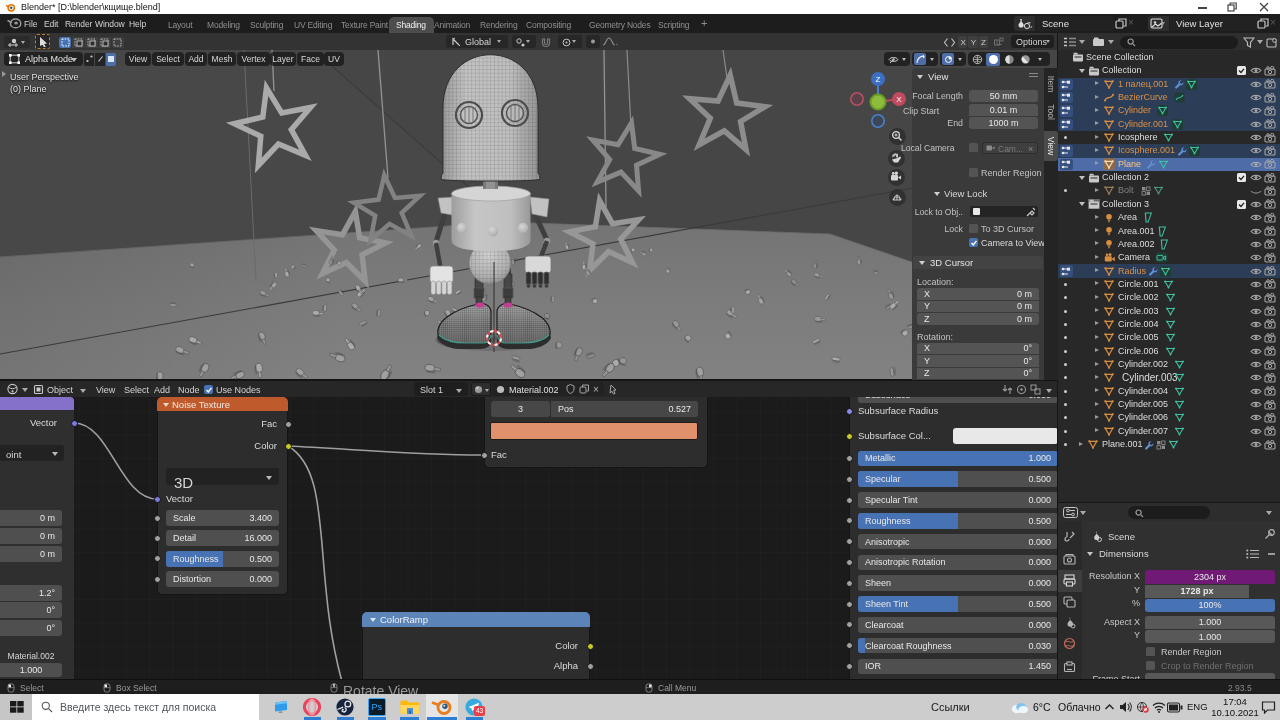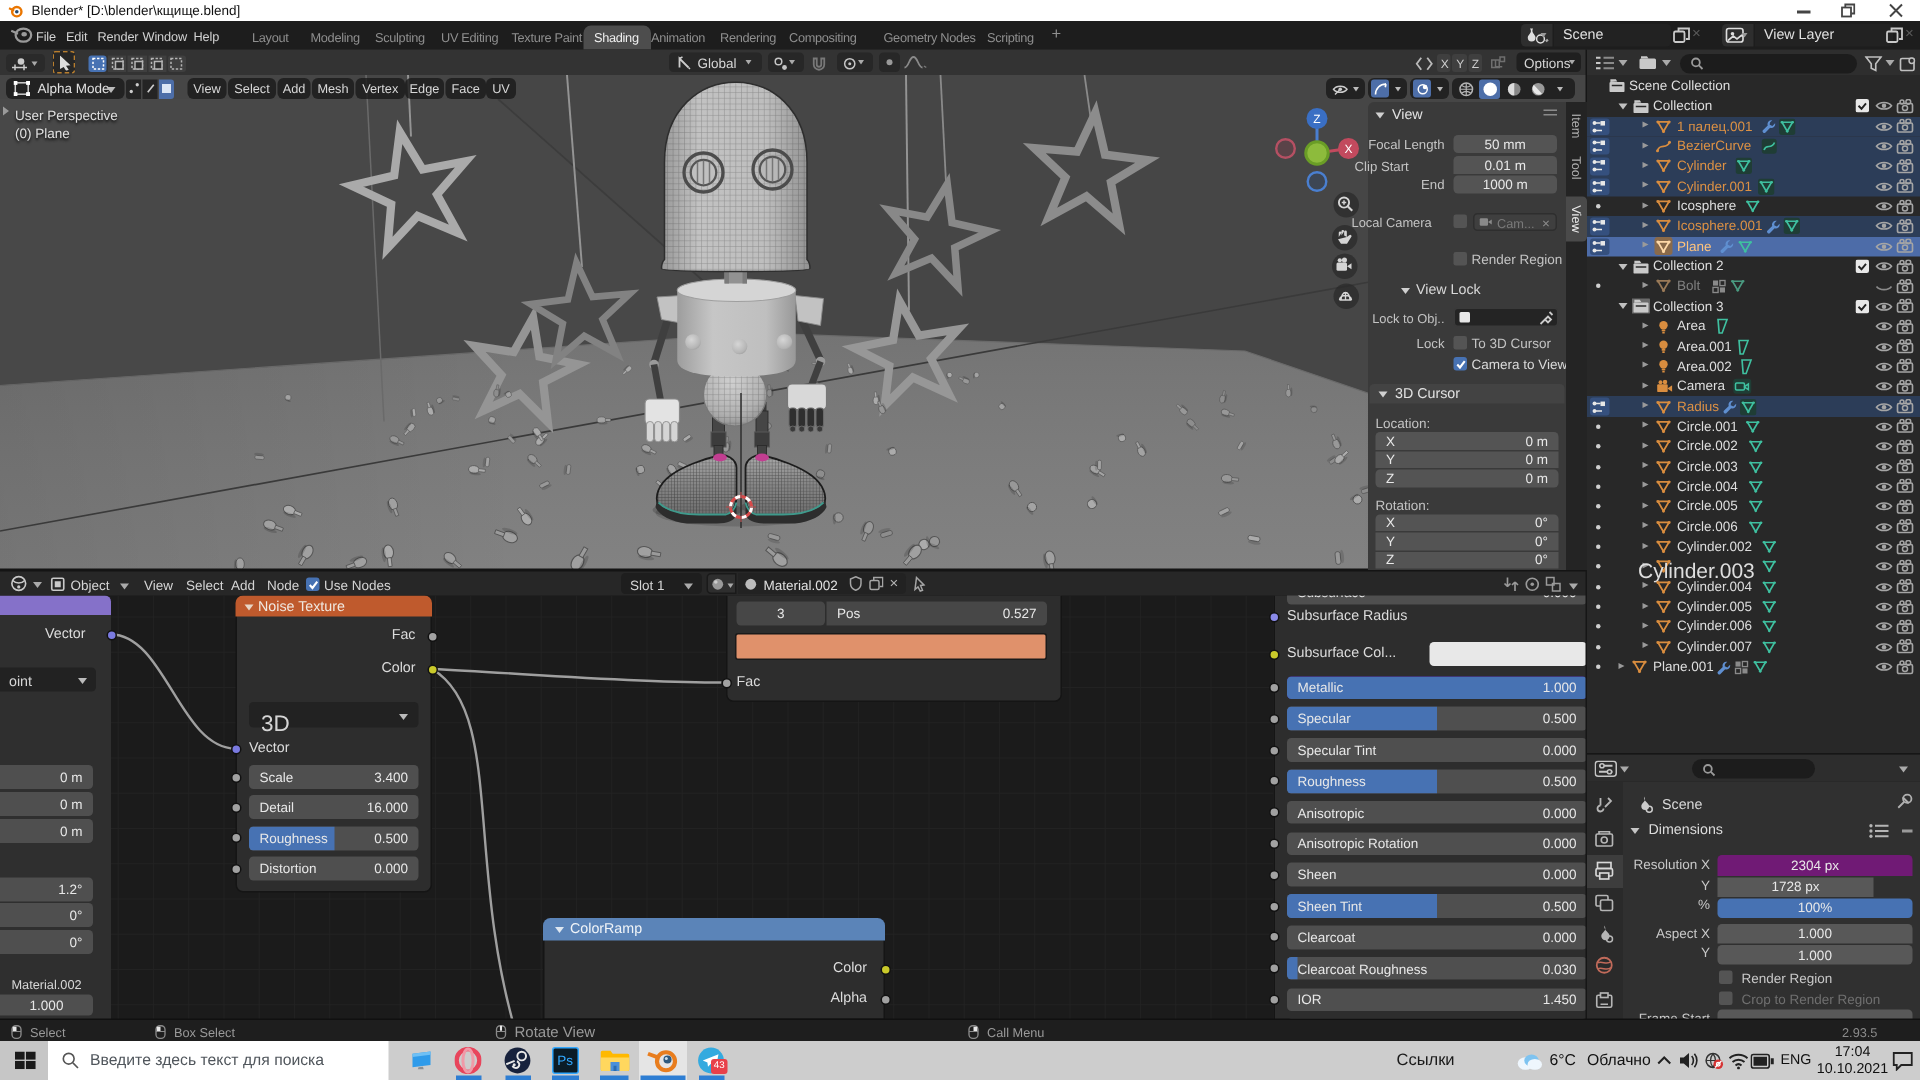--- a/index.html
+++ b/index.html
@@ -801,21 +801,21 @@
     <circle cx="6" cy="6" r="1.7" fill="none" stroke="#a5a5a5" stroke-width="1"></circle>
   </svg>
 <div class="a" style="left:1064px;top:376.375px;width:3px;height:3px;border-radius:50%;background:#cfcfcf"></div>
 <div class="a" style="left:1095px;top:374.875px;width:0;height:0;border-top:2.8px solid transparent;border-bottom:2.8px solid transparent;border-left:4.0px solid #9a9a9a"></div>
 <svg class="a" style="left:1104px;top:373.375px" width="10" height="9" viewBox="0 0 10 9">
     <path d="M1.3 1.3h7.4L5 7.7z" fill="none" stroke="#d98d3f" stroke-width="1.2"></path>
     <circle cx="1.3" cy="1.3" r="1" fill="#d98d3f"></circle>
     <circle cx="8.7" cy="1.3" r="1" fill="#d98d3f"></circle>
     <circle cx="5" cy="7.7" r="1" fill="#d98d3f"></circle>
   </svg>
-<div class="tx" style="left:1092px;top:373.375px;color:#dedede;font-size:14px">Cylinder.003</div>
+<div class="tx" style="left:1122px;top:373.375px;color:#dedede;font-size:10px">Cylinder.003</div>
 <svg class="a" style="left:1173.68px;top:372.375px" width="11" height="11" viewBox="0 0 11 11">
     <path d="M2 2.5h7L5.5 8.5z" fill="none" stroke="#3fc0a0" stroke-width="1.1"></path>
     <circle cx="2" cy="2.5" r="0.9" fill="#3fc0a0"></circle>
     <circle cx="9" cy="2.5" r="0.9" fill="#3fc0a0"></circle>
     <circle cx="5.5" cy="8.5" r="0.9" fill="#3fc0a0"></circle>
   </svg>
 <svg class="a" style="left:1250px;top:373.375px" width="12" height="9" viewBox="0 0 12 9">
     <path d="M1 4.5C3 1.6 9 1.6 11 4.5 9 7.4 3 7.4 1 4.5z" fill="none" stroke="#a5a5a5" stroke-width="1.1"></path>
     <circle cx="6" cy="4.5" r="1.5" fill="#a5a5a5"></circle>
   </svg>
@@ -1023,21 +1023,21 @@
     <circle cx="1.3" cy="1.5" r="1.1" fill="#b5b5b5"></circle>
     <circle cx="1.3" cy="5" r="1.1" fill="#b5b5b5"></circle>
     <circle cx="1.3" cy="8.5" r="1.1" fill="#b5b5b5"></circle>
   </svg>
 <div class="a" style="left:1268px;top:553px;width:7px;height:1.5px;background:#9a9a9a;"></div>
 <div class="tx" style="left:1075px;top:572px;color:#c8c8c8;font-size:9px;width:65px;text-align:right">Resolution X</div>
 <div class="f" style="left:1145px;top:569.5px;width:130px;height:14.5px;background:#701a75;border-radius:3px 3px 0 0px;">
     <div class="fc" style="font-size:9px;color:#e8e8e8;position:relative">2304 px</div>
   </div>
 <div class="tx" style="left:1075px;top:586px;color:#c8c8c8;font-size:9px;width:65px;text-align:right">Y</div>
-<div class="f" style="left:1145px;top:585px;width:104px;height:12.5px;background:#585858;border-radius:0px;">
+<div class="f" style="left:1145px;top:585px;width:104px;height:12.5px;background:#585858;border-radius:0px;font-weight:bold;">
     <div class="fc" style="font-size:9px;color:#e8e8e8;position:relative">1728 px</div>
   </div>
 <div class="tx" style="left:1075px;top:599px;color:#c8c8c8;font-size:9px;width:65px;text-align:right">%</div>
 <div class="f" style="left:1145px;top:598.5px;width:130px;height:13.5px;background:#4772b3;border-radius:0 0 3px 3pxpx;">
     <div class="fc" style="font-size:9px;color:#e8e8e8;position:relative">100%</div>
   </div>
 <div class="tx" style="left:1075px;top:618px;color:#c8c8c8;font-size:9px;width:65px;text-align:right">Aspect X</div>
 <div class="f" style="left:1145px;top:615.5px;width:130px;height:13.5px;background:#585858;border-radius:3px 3px 0 0px;">
     <div class="fc" style="font-size:9px;color:#e8e8e8;position:relative">1.000</div>
   </div>
@@ -1819,21 +1819,21 @@
     <path d="M1.5 6.5L5.5 1.5" stroke="#ccc" stroke-width="1.1"></path>
   </svg>
 <svg class="a" style="left:107px;top:55px" width="8" height="8" viewBox="0 0 8 8">
     <rect x="1" y="1" width="6" height="6" fill="#dce6f5"></rect>
   </svg>
 <div class="chip" style="left:125px;top:52px;width:26px;height:14px">View</div>
 <div class="chip" style="left:152px;top:52px;width:32px;height:14px">Select</div>
 <div class="chip" style="left:185px;top:52px;width:22px;height:14px">Add</div>
 <div class="chip" style="left:208px;top:52px;width:28px;height:14px">Mesh</div>
 <div class="chip" style="left:237px;top:52px;width:33px;height:14px">Vertex</div>
-<div class="chip" style="left:270px;top:52px;width:26px;height:14px">Edge</div>
+<div class="chip" style="left:270px;top:52px;width:26px;height:14px">Layer</div>
 <div class="chip" style="left:297px;top:52px;width:27px;height:14px">Face</div>
 <div class="chip" style="left:324px;top:52px;width:20px;height:14px">UV</div>
 <div class="chip" style="left:884px;top:52px;width:26px;height:14px"></div>
 <svg class="a" style="left:888px;top:54.5px" width="13" height="9" viewBox="0 0 13 9">
     <path d="M1 4.5C3 1.8 8 1.8 10 4.5 8 7.2 3 7.2 1 4.5z" fill="none" stroke="#ccc" stroke-width="1"></path>
     <circle cx="5.5" cy="4.5" r="1.2" fill="#ccc"></circle>
     <path d="M2 8l3-3" stroke="#ccc" stroke-width="1"></path>
   </svg>
 <div class="a" style="left:902px;top:58px;width:0;height:0;border-left:2.6px solid transparent;border-right:2.6px solid transparent;border-top:3.6px solid #bbb"></div>
 <div class="chip" style="left:912px;top:52px;width:26px;height:14px"></div>
@@ -2108,21 +2108,21 @@
     <rect x="1" y="0.8" width="6" height="8.4" rx="2.6" fill="#1e1e1e" stroke="#8a8a8a" stroke-width="0.9"></rect>
     <path d="M1.5 1.5h2.5v3H1.5z" fill="#e8e8e8"></path>
     <path d="M1 4.6h6" stroke="#8a8a8a" stroke-width="0.7"></path>
   </svg>
 <div class="tx" style="left:116px;top:684px;color:#9a9a9a;font-size:8.5px">Box Select</div>
 <svg class="a" style="left:330px;top:682.5px" width="8" height="10" viewBox="0 0 8 10">
     <rect x="1" y="0.8" width="6" height="8.4" rx="2.6" fill="#1e1e1e" stroke="#8a8a8a" stroke-width="0.9"></rect>
     <path d="M3.3 0.8h1.4v3.4H3.3z" fill="#e8e8e8"></path>
     <path d="M1 4.6h6" stroke="#8a8a8a" stroke-width="0.7"></path>
   </svg>
-<div class="tx" style="left:343px;top:684px;color:#9a9a9a;font-size:10px">Rotate View</div>
+<div class="tx" style="left:343px;top:684px;color:#9a9a9a;font-size:14px">Rotate View</div>
 <svg class="a" style="left:645px;top:682.5px" width="8" height="10" viewBox="0 0 8 10">
     <rect x="1" y="0.8" width="6" height="8.4" rx="2.6" fill="#1e1e1e" stroke="#8a8a8a" stroke-width="0.9"></rect>
     <path d="M4 1.5h2.5v3H4z" fill="#e8e8e8"></path>
     <path d="M1 4.6h6" stroke="#8a8a8a" stroke-width="0.7"></path>
   </svg>
 <div class="tx" style="left:658px;top:684px;color:#9a9a9a;font-size:8.5px">Call Menu</div>
 <div class="tx" style="left:1228px;top:684px;color:#8a8a8a;font-size:8.5px">2.93.5</div>
 <div class="a" style="left:0px;top:694px;width:1280px;height:26px;background:#cdcdcd;"></div>
 <div class="a" style="left:0;top:694px;width:32px;height:26px;background:#c6c6c6"></div>
 <svg class="a" style="left:10px;top:701px" width="14" height="12" viewBox="0 0 14 12">

